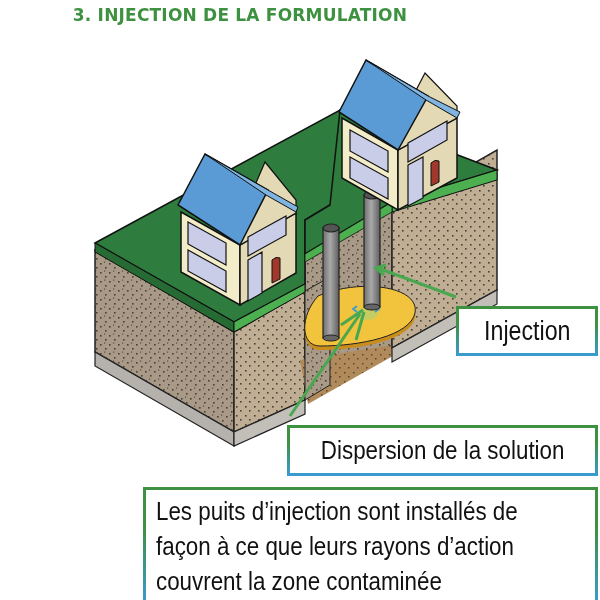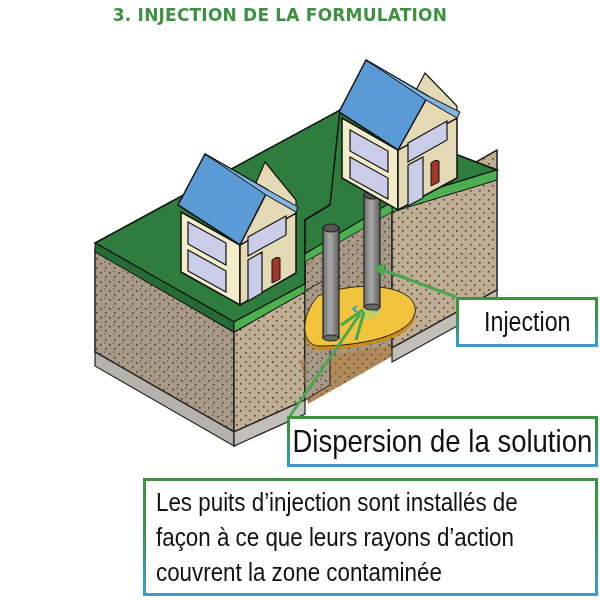--- a/index.html
+++ b/index.html
@@ -1,34 +1,34 @@
 <!DOCTYPE html>
 <html><head>
   <meta charset="utf-8">
   <style>
     html, body { margin: 0; padding: 0; background: #ffffff; }
     body { width: 600px; height: 600px; position: relative; overflow: hidden; font-family: "Liberation Sans", sans-serif; }
     .title {
       position: absolute; left: 0; top: 4px; width: 480px; text-align: center;
       color: #3d9140; font-family: "DejaVu Sans", sans-serif; font-weight: bold;
-      font-size: 17px; line-height: 22px; letter-spacing: 0.2px; margin-left: 40px;
+      font-size: 17px; line-height: 22px; letter-spacing: 0.2px;
     }
     .title div { display: block; }
     svg.scene { position: absolute; left: 0; top: 0; }
     .label-box {
       position: absolute; background: #ffffff; box-sizing: border-box;
       border: 3px solid transparent;
       background-image: linear-gradient(#ffffff, #ffffff), linear-gradient(180deg, #3d9140 0%, #3d9140 35%, #3a9bd4 100%);
       background-origin: border-box; background-clip: padding-box, border-box;
       color: #111111; font-family: "Liberation Sans", sans-serif;
-      display: flex; align-items: center;
+      display: flex; align-items: center; margin-top: 9px;
     }
     .label-box span { display: block; }
     .lbl-injection { left: 456px; top: 297px; width: 142px; height: 50px; justify-content: center; font-size: 27px; transform-origin: center; }
-    .lbl-dispersion { left: 287px; top: 416px; width: 311px; height: 51px; justify-content: center; font-size: 32px; }
+    .lbl-dispersion { left: 287px; top: 416px; width: 311px; height: 51px; justify-content: center; font-size: 26px; }
     .lbl-note { left: 143px; top: 478px; width: 455px; height: 118px; padding: 4px 10px; font-size: 26px; line-height: 35px; align-items: flex-start; flex-direction: column; justify-content: center; }
     .cond { transform: scaleX(0.86); transform-origin: left center; white-space: nowrap; }
     .lbl-injection .cond, .lbl-dispersion .cond { transform-origin: center; }
   </style>
 </head>
 <body>
 
 <div class="title">
   <div>3. INJECTION DE LA FORMULATION</div>
 </div>

